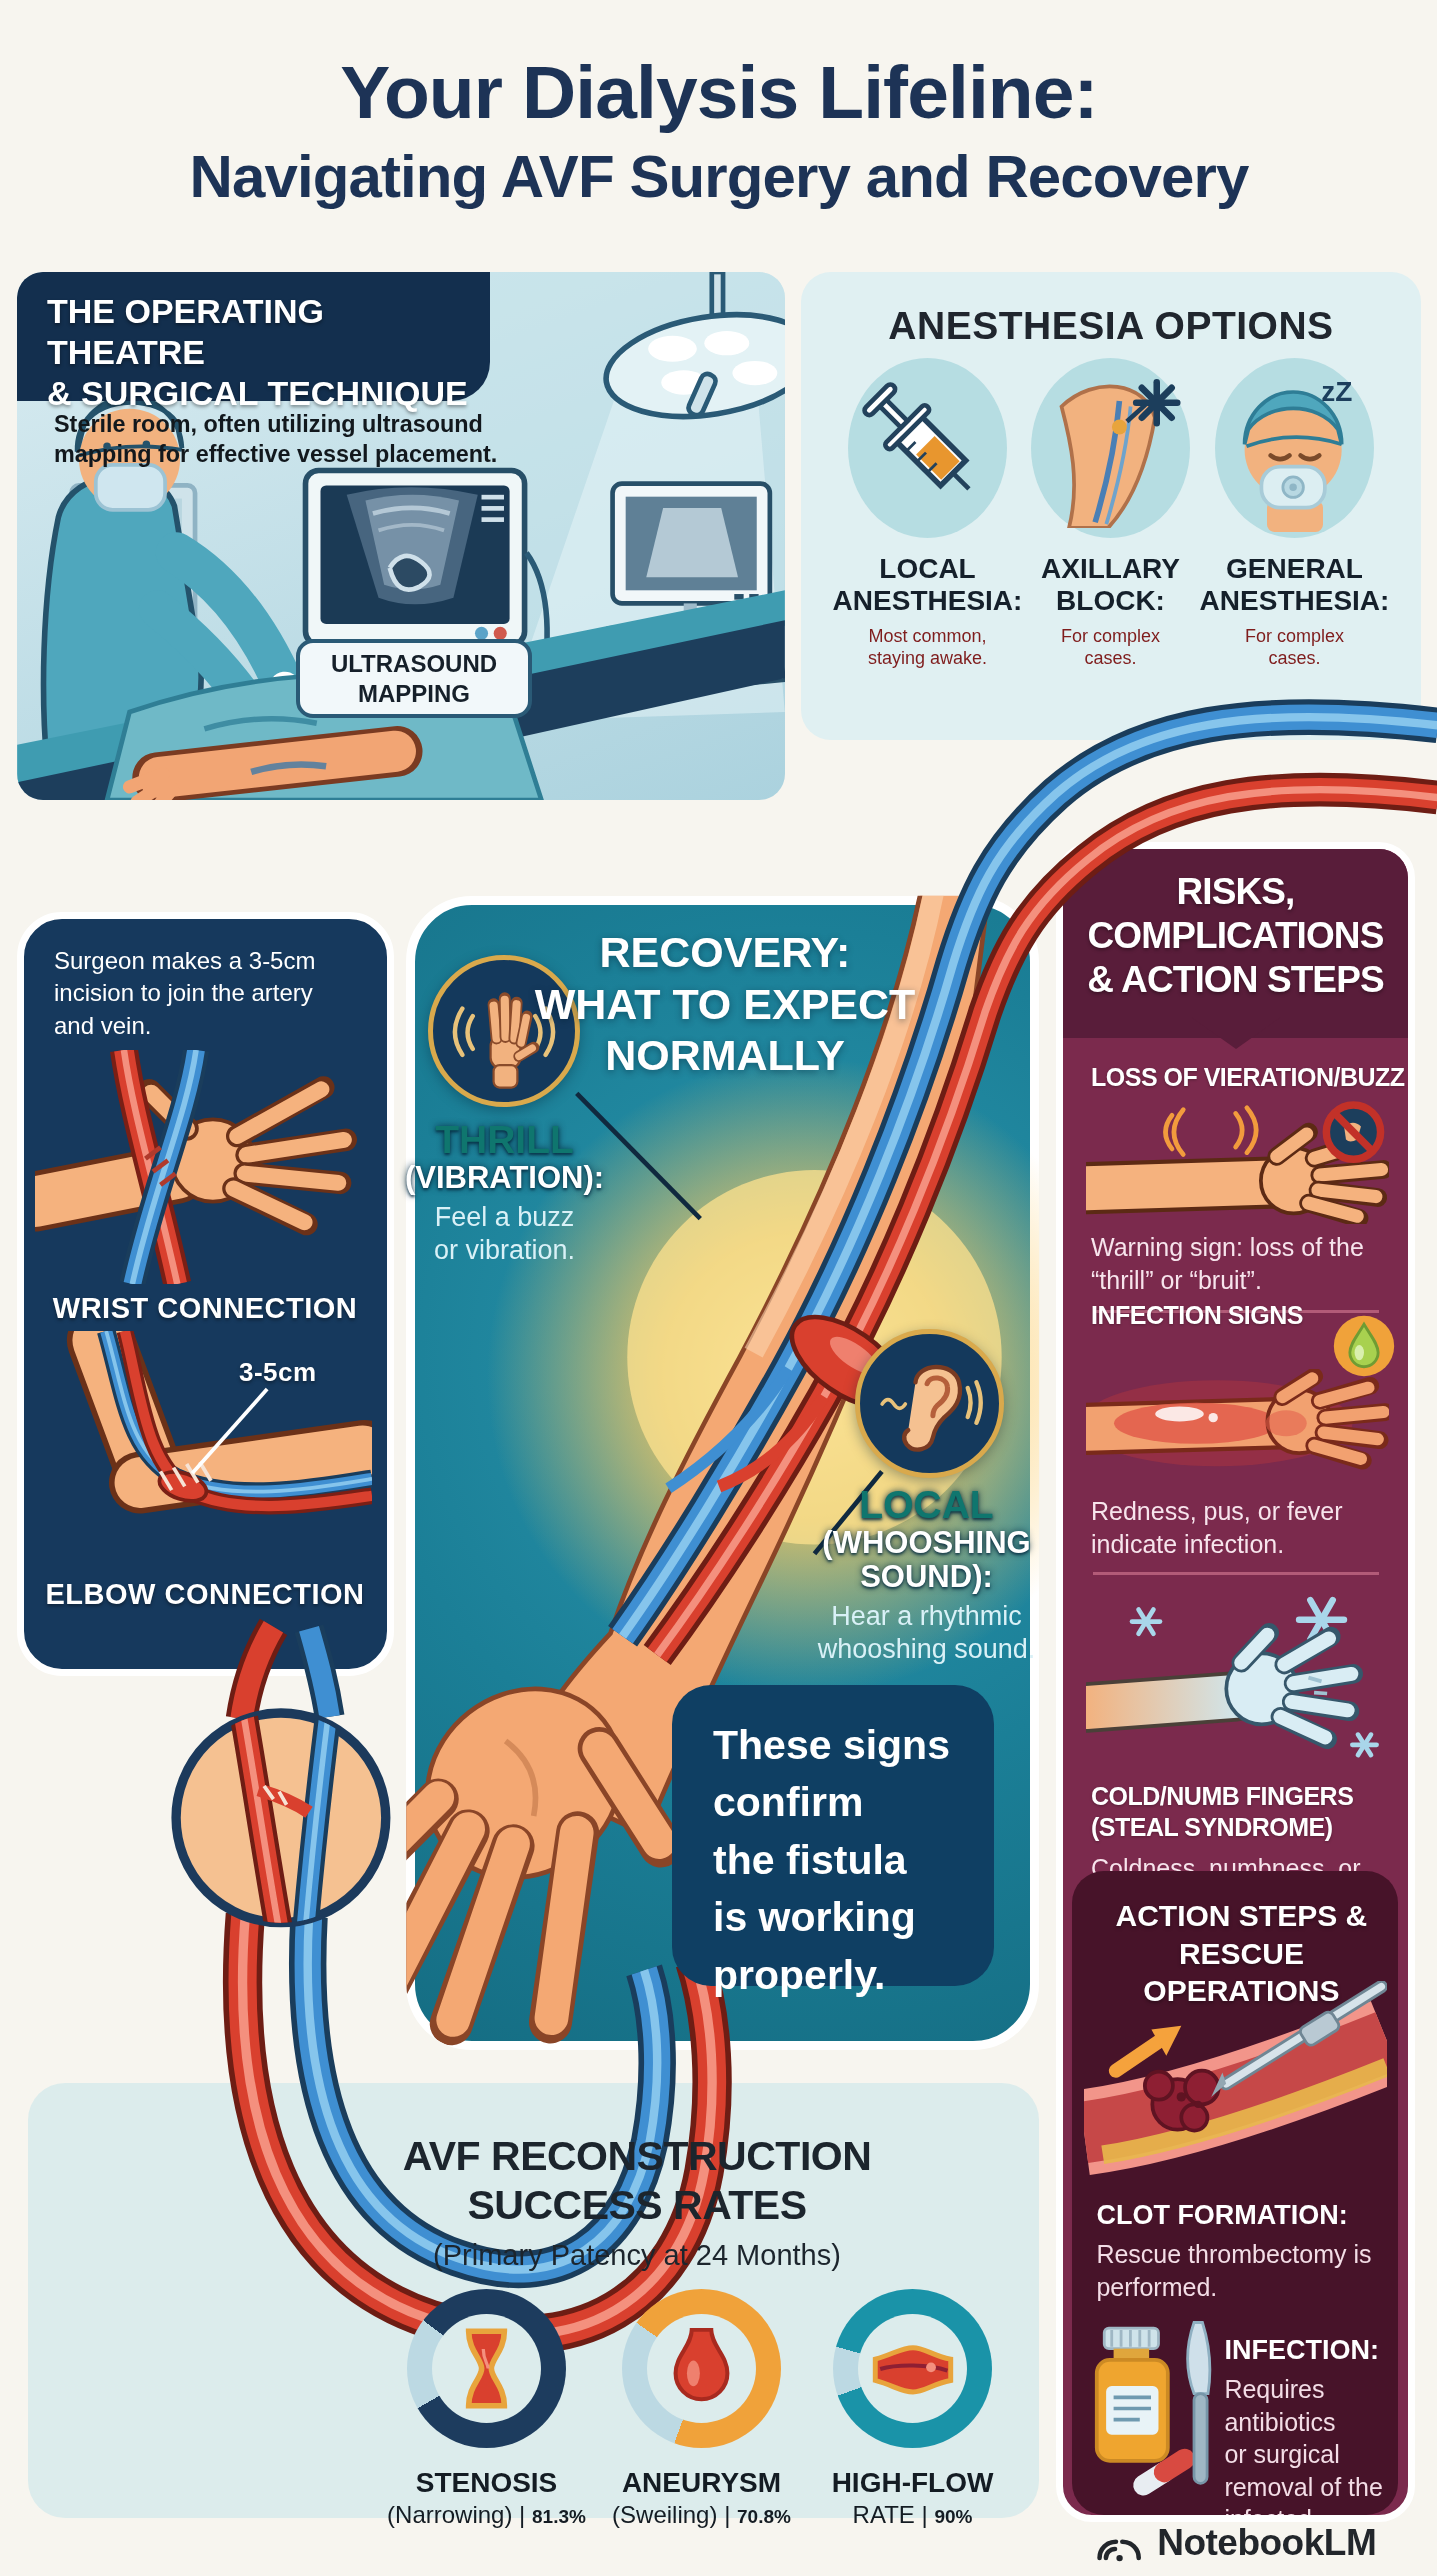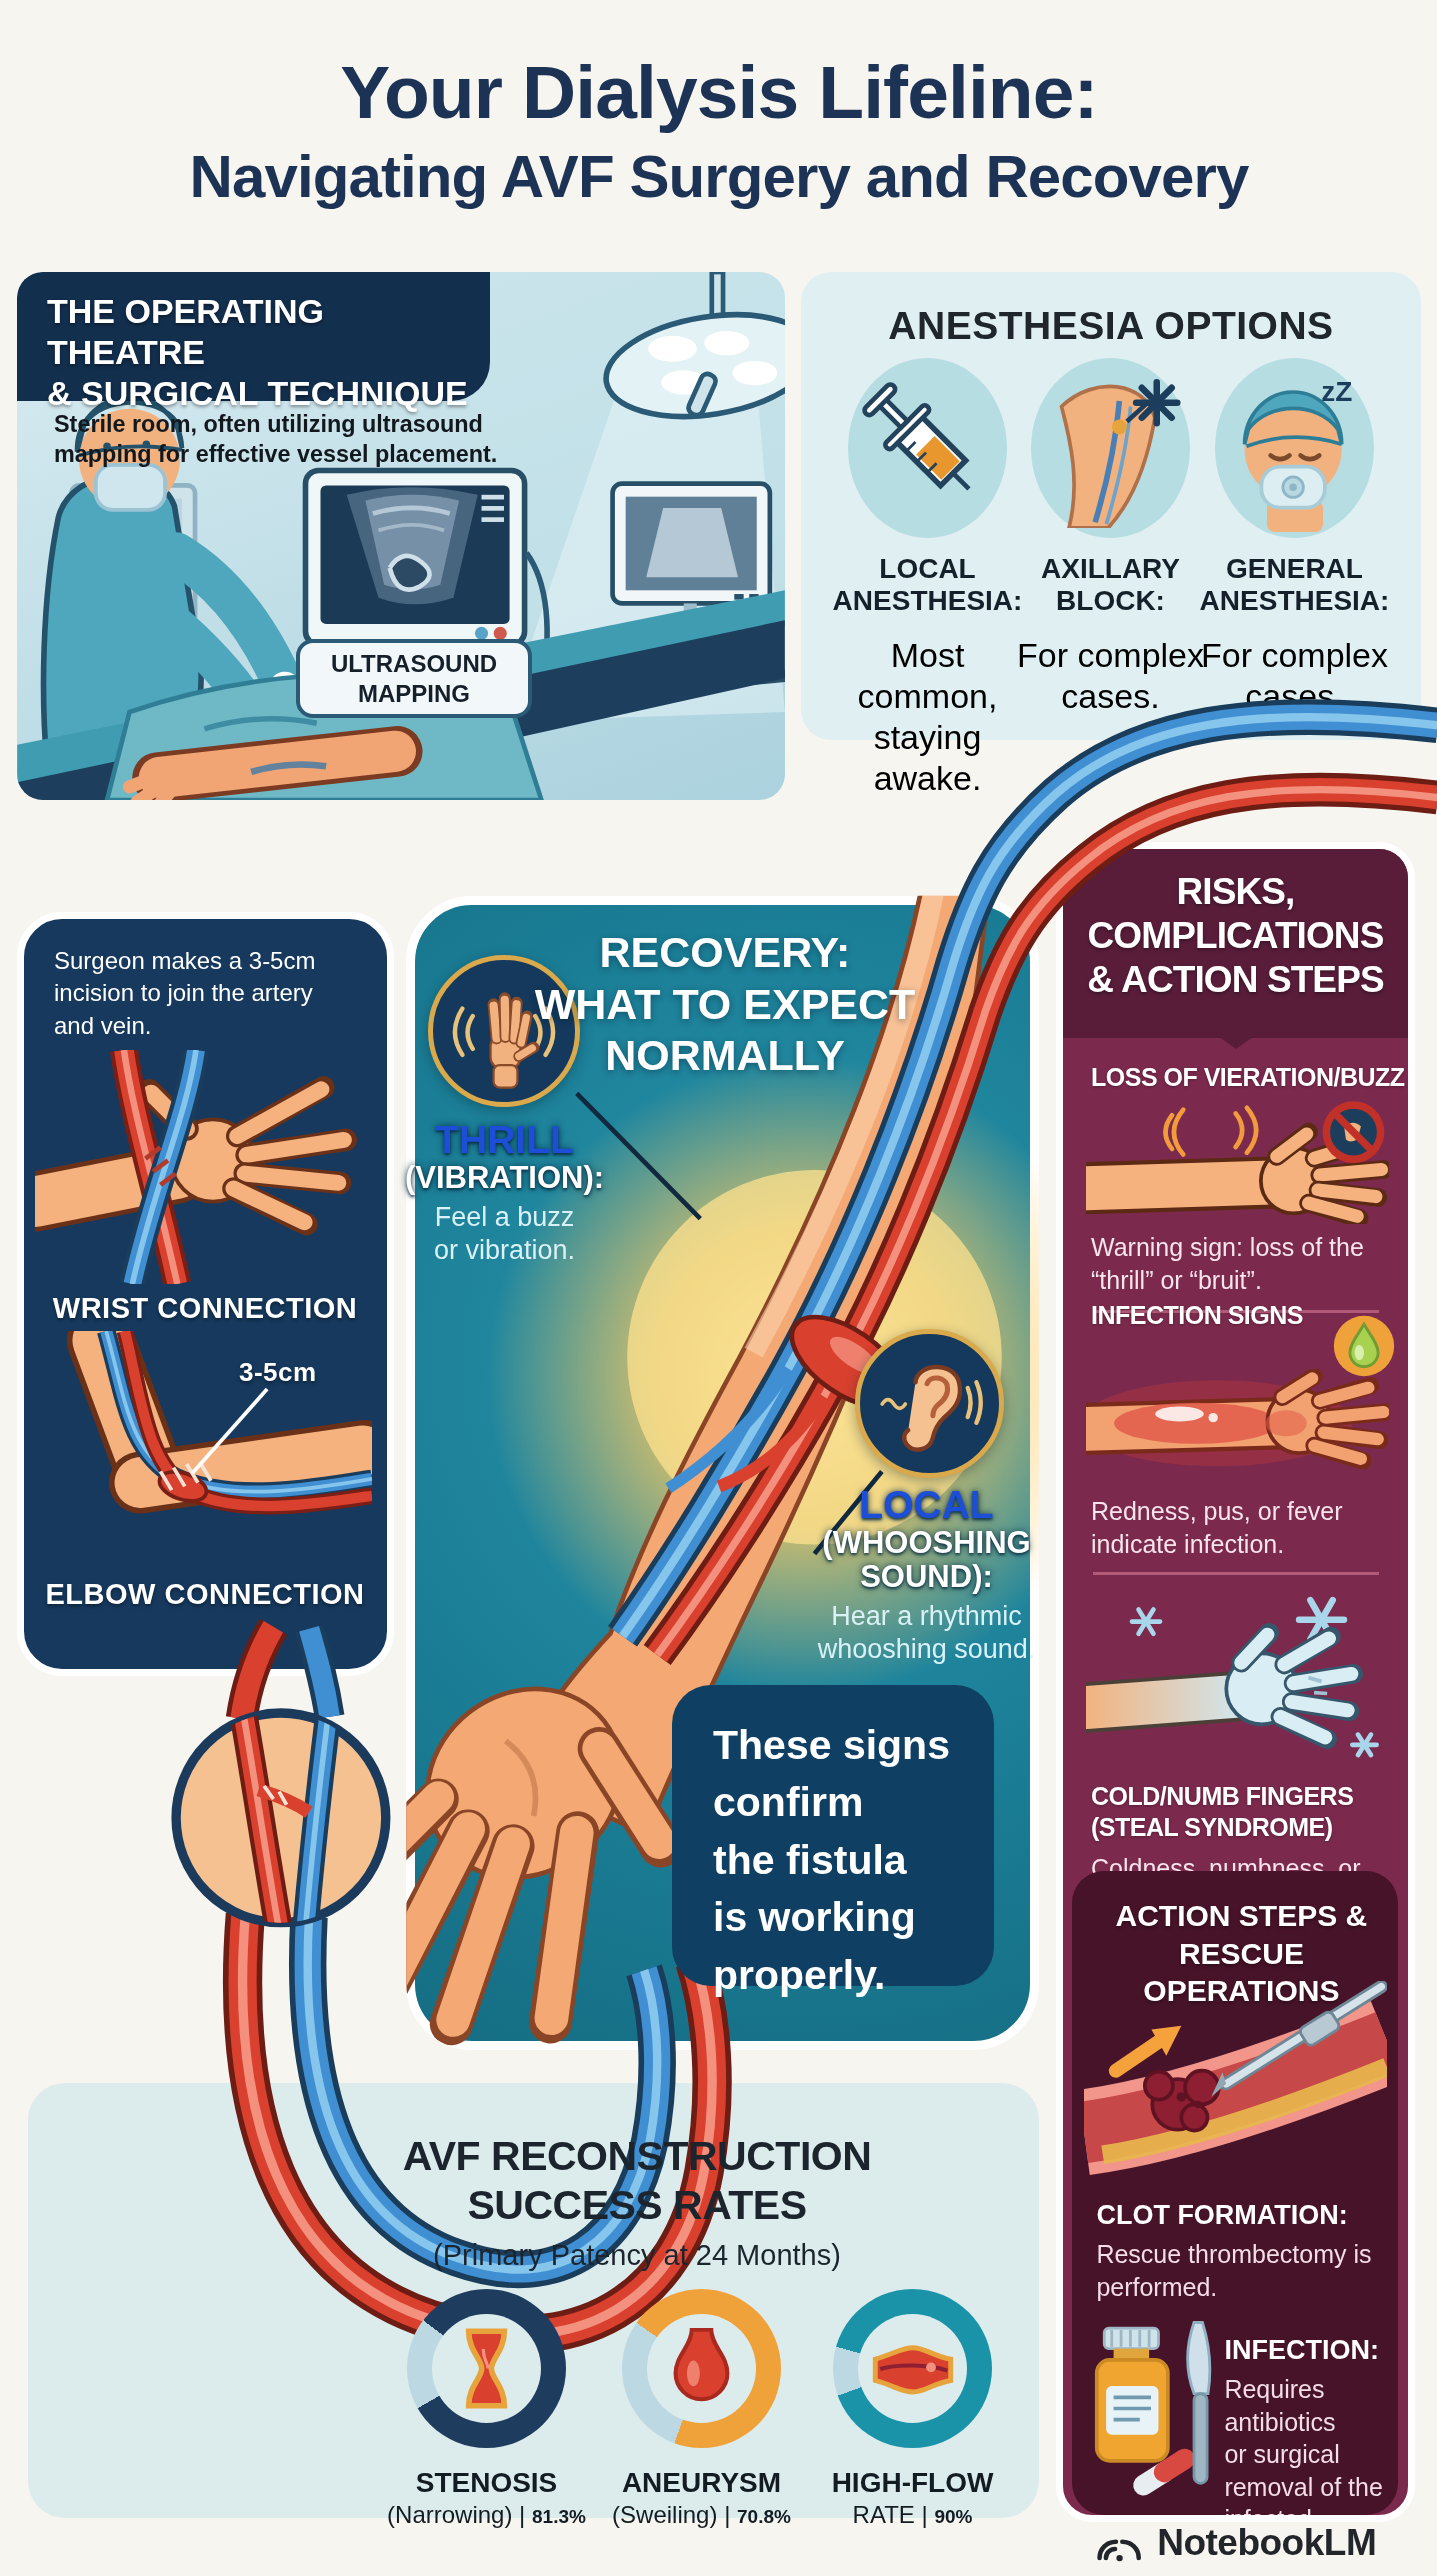--- a/index.html
+++ b/index.html
@@ -29,37 +29,37 @@
            color:#16202a;z-index:3;display:flex;align-items:center;justify-content:center;}
 
   #anesthesia{left:801px;top:272px;width:620px;height:468px;border-radius:30px;
            background:#e0f0f2;z-index:0;}
   #anes-title{left:0;right:0;top:32px;text-align:center;font-size:39px;font-weight:700;
            color:#20262e;letter-spacing:0.5px;}
   .anes-col{position:absolute;top:86px;width:193px;text-align:center;}
   .anes-oval{width:159px;height:180px;border-radius:50%;background:#b6dde2;margin:0 auto;
            display:flex;align-items:center;justify-content:center;}
   .anes-name{margin-top:15px;font-size:28px;font-weight:700;color:#15202b;line-height:1.15;}
-  .anes-desc{margin-top:18px;font-size:34px;color:#000000;line-height:1.2;}
+  .anes-desc{margin-top:9px;font-size:18px;color:#7f1d1d;line-height:1.2;}
 
   #incision{left:17px;top:912px;width:377px;height:764px;background:#16395d;border-radius:45px;
            border:7.5px solid #fff;z-index:0;}
   #incision-body{left:47px;top:940px;width:309px;color:#fff;font-size:24px;line-height:1.35;z-index:3;}
   .navy-label{position:absolute;color:#fff;font-weight:700;font-size:29px;text-align:center;
            letter-spacing:0.5px;text-shadow:0 1.9px 3.7px rgba(0,0,0,.4);z-index:3;}
 
   #recovery{left:406px;top:896px;width:633px;height:1154px;border-radius:66px;border:9.4px solid #fff;
            background:radial-gradient(circle at 62% 40%,#2b97ae 0%,#1b7f97 55%,#156d83 100%);z-index:0;}
   #recovery-title{left:449px;top:927px;width:552px;text-align:center;color:#fff;font-weight:700;
            font-size:43px;line-height:1.2;text-shadow:0 1.9px 7.5px rgba(0,30,50,.45);z-index:3;}
   .sign-circle{position:absolute;border-radius:50%;background:#14395c;border:5.6px solid #d9a94c;
            box-shadow:0 3.7px 13px rgba(0,30,50,.35);z-index:2;display:flex;align-items:center;justify-content:center;}
   #thrill-circle{left:428px;top:955px;width:142px;height:142px;}
   #bruit-circle{left:855px;top:1329px;width:139px;height:139px;}
-  .sign-title{font-size:39px;font-weight:700;color:#1d4ed8;line-height:1.05;
+  .sign-title{font-size:39px;font-weight:700;color:#0f766e;line-height:1.05;
            text-shadow:0 0 7.5px rgba(8,45,66,.9),0 1.9px 2.8px rgba(8,45,66,.8);}
   .sign-sub{font-size:31px;font-weight:700;color:#fff;line-height:1.1;
            text-shadow:0 0 7.5px rgba(8,45,66,.9),0 1.9px 2.8px rgba(8,45,66,.8);}
   .sign-desc{font-size:27px;color:#d9f1f7;line-height:1.25;margin-top:5.6px;}
   #thrill-text{left:378px;top:1120px;width:253px;text-align:center;z-index:3;}
   #bruit-text{left:786px;top:1485px;width:281px;text-align:center;z-index:3;}
   #confirm-box{left:672px;top:1685px;width:322px;height:301px;background:#0f3f63;border-radius:39px;
            color:#fff;font-size:41px;font-weight:700;line-height:1.4;padding:32px 0 0 41px;
            box-sizing:border-box;z-index:3;}
 

